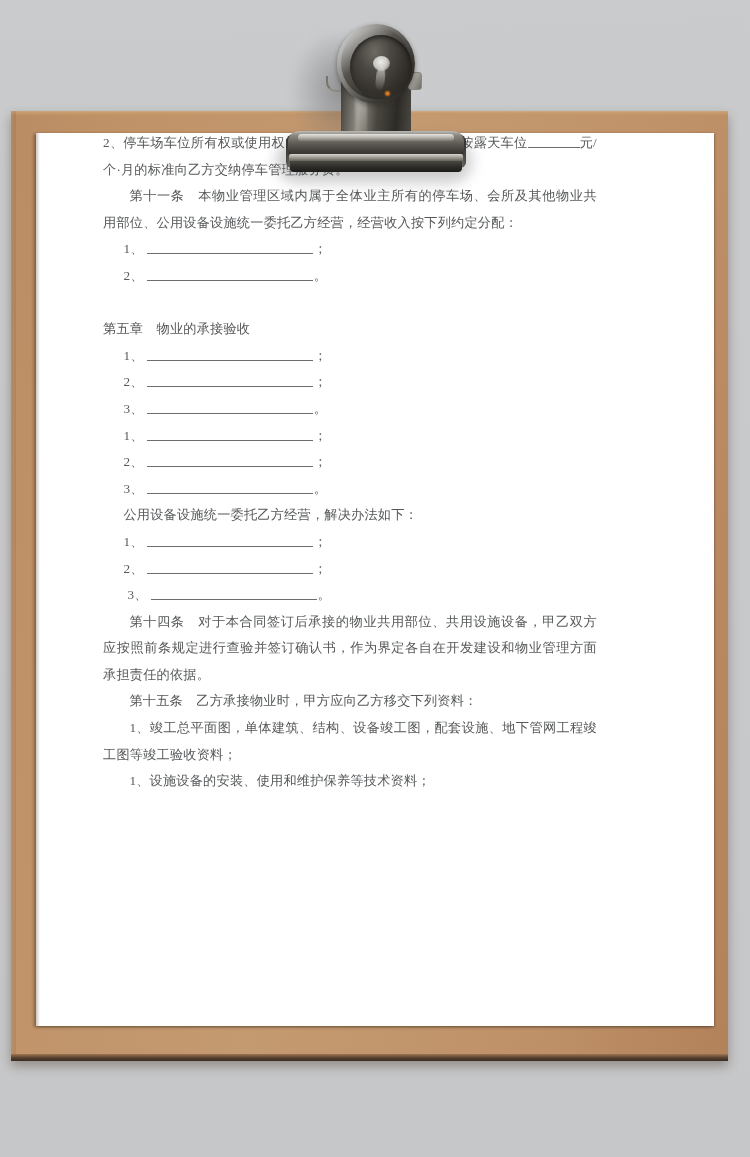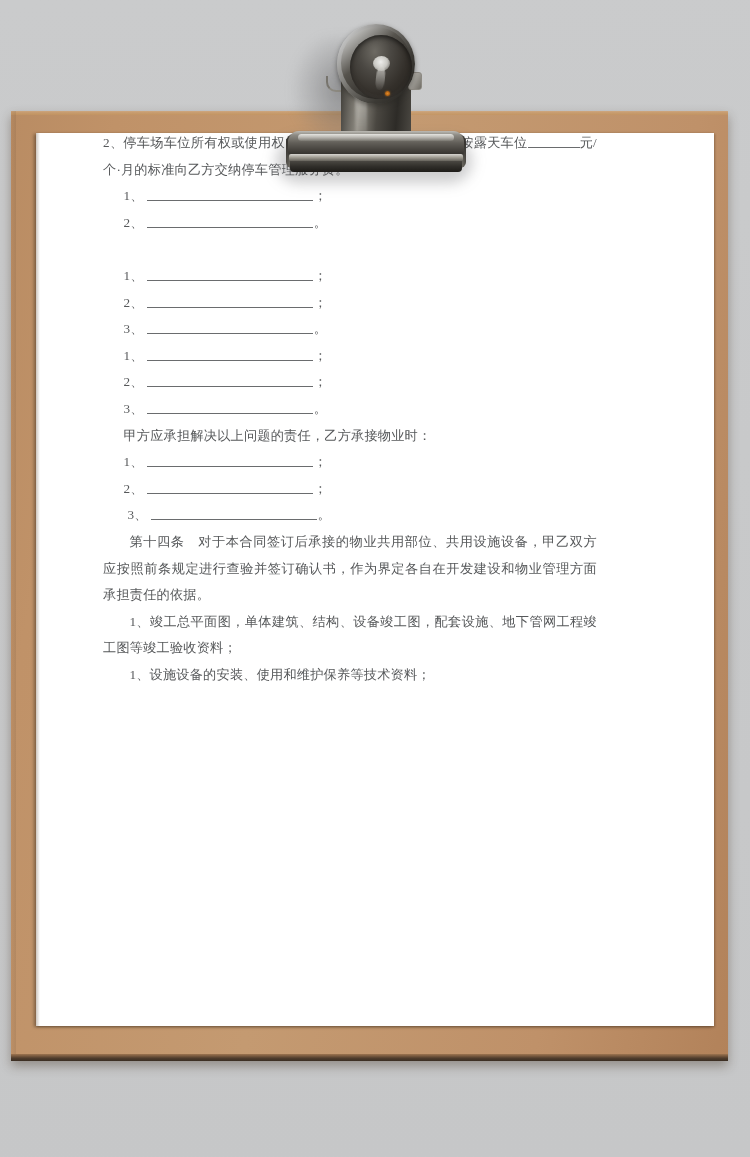--- a/index.html
+++ b/index.html
@@ -287,34 +287,37 @@
     <div class="board-leftface"></div>
     <div class="board-bottomface"></div>
   </div>
 
   <div class="paper">
     <div class="paper-shadow-left"></div>
   </div>
 
   <div class="doc" id="doc-body">
       <p class="p-flat"><span>2、停车场车位所有权或使用权由业主购置的，车位使用人应按露天车位</span><span class="blank-short"></span><span>元/个·月的标准向乙方交纳停车管理服务费。</span></p>
+      <p class="p-indent"><span>第十一条　本物业管理区域内属于全体业主所有的停车场、会所及其他物业共用部位、公用设备设施统一委托乙方经营，经营收入按下列约定分配：</span></p>
       <p class="p-item"><span>1、</span><span class="blank-line"></span><span>；</span></p>
       <p class="p-item"><span>2、</span><span class="blank-line"></span><span>。</span></p>
       <div class="p-gap"></div>
+      <p class="sec-head"><span>第五章　物业的承接验收</span></p>
       <p class="p-item"><span>1、</span><span class="blank-line"></span><span>；</span></p>
       <p class="p-item"><span>2、</span><span class="blank-line"></span><span>；</span></p>
       <p class="p-item"><span>3、</span><span class="blank-line"></span><span>。</span></p>
       <p class="p-item"><span>1、</span><span class="blank-line"></span><span>；</span></p>
       <p class="p-item"><span>2、</span><span class="blank-line"></span><span>；</span></p>
       <p class="p-item"><span>3、</span><span class="blank-line"></span><span>。</span></p>
-      <p class="p-item"><span>甲方应承担解决以上问题的责任，乙方承接物业时：</span></p>
+      <p class="p-item"><span>公用设备设施统一委托乙方经营，解决办法如下：</span></p>
       <p class="p-item"><span>1、</span><span class="blank-line"></span><span>；</span></p>
       <p class="p-item"><span>2、</span><span class="blank-line"></span><span>；</span></p>
       <p class="p-item-alt"><span>3、</span><span class="blank-line"></span><span>。</span></p>
       <p class="p-indent"><span>第十四条　对于本合同签订后承接的物业共用部位、共用设施设备，甲乙双方应按照前条规定进行查验并签订确认书，作为界定各自在开发建设和物业管理方面承担责任的依据。</span></p>
+      <p class="p-indent"><span>第十五条　乙方承接物业时，甲方应向乙方移交下列资料：</span></p>
       <p class="p-indent"><span>1、竣工总平面图，单体建筑、结构、设备竣工图，配套设施、地下管网工程竣工图等竣工验收资料；</span></p>
       <p class="p-indent"><span>1、设施设备的安装、使用和维护保养等技术资料；</span></p>
     </div>
 
   <div class="clip-wrap">
     <div class="clip-shadow-soft"></div>
     <div class="clip-bar-shadow"></div>
 
     <div class="clip-arm-left"></div>
 

